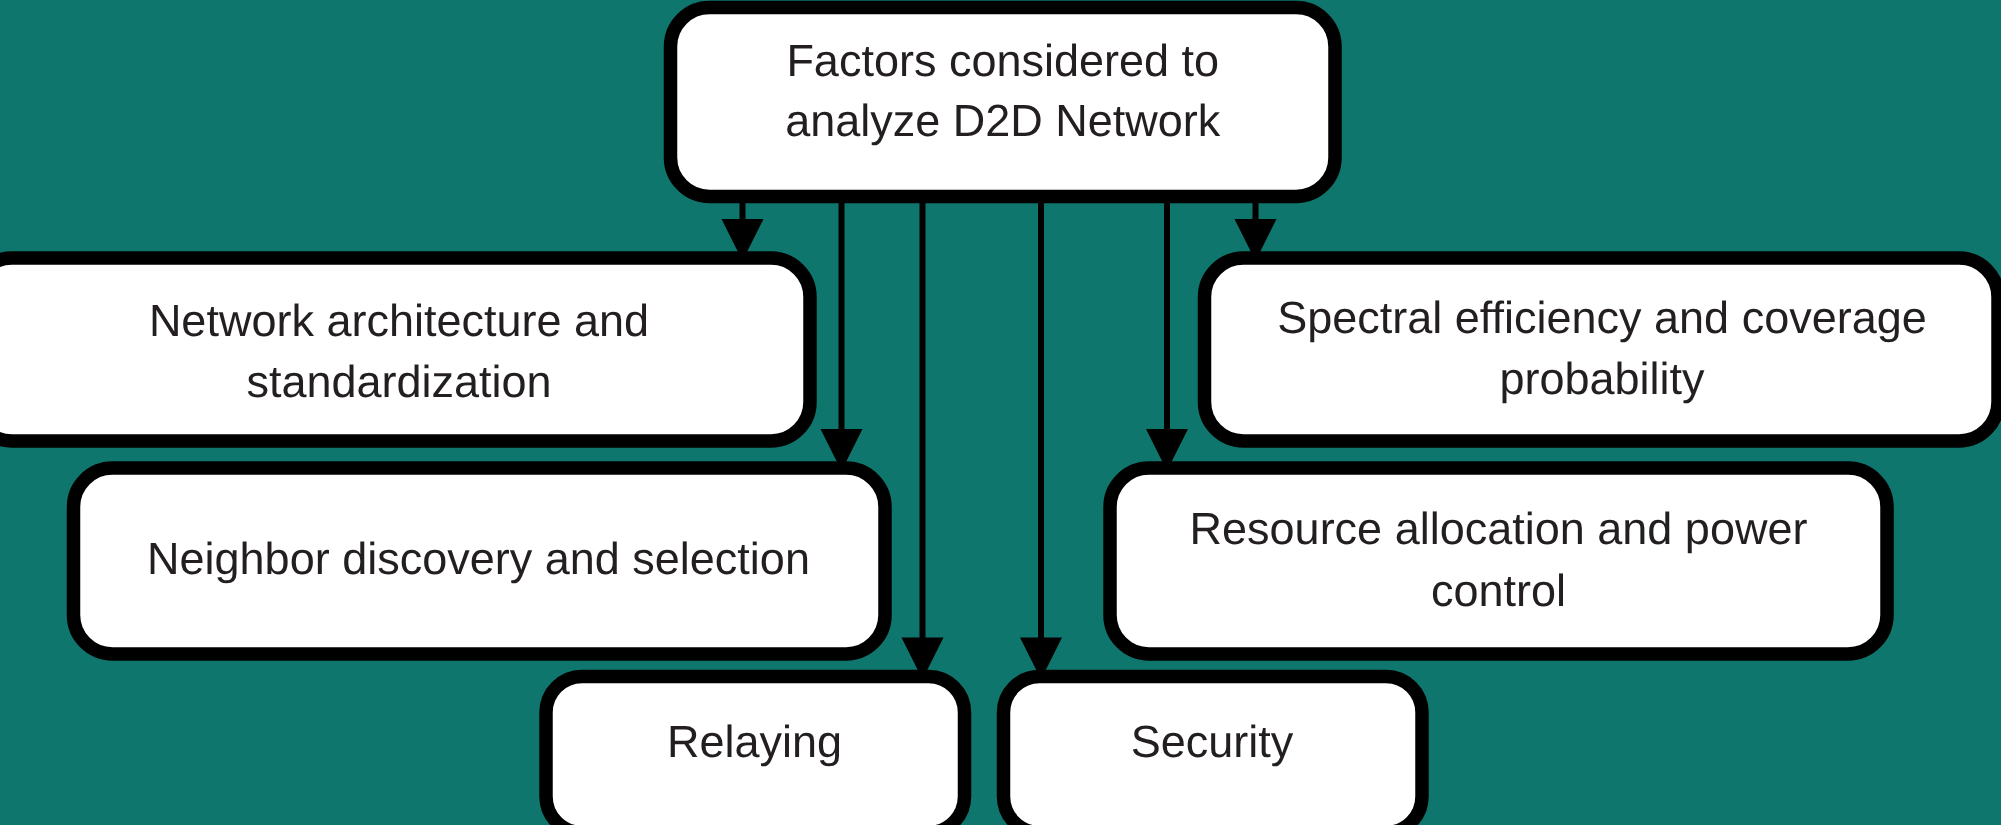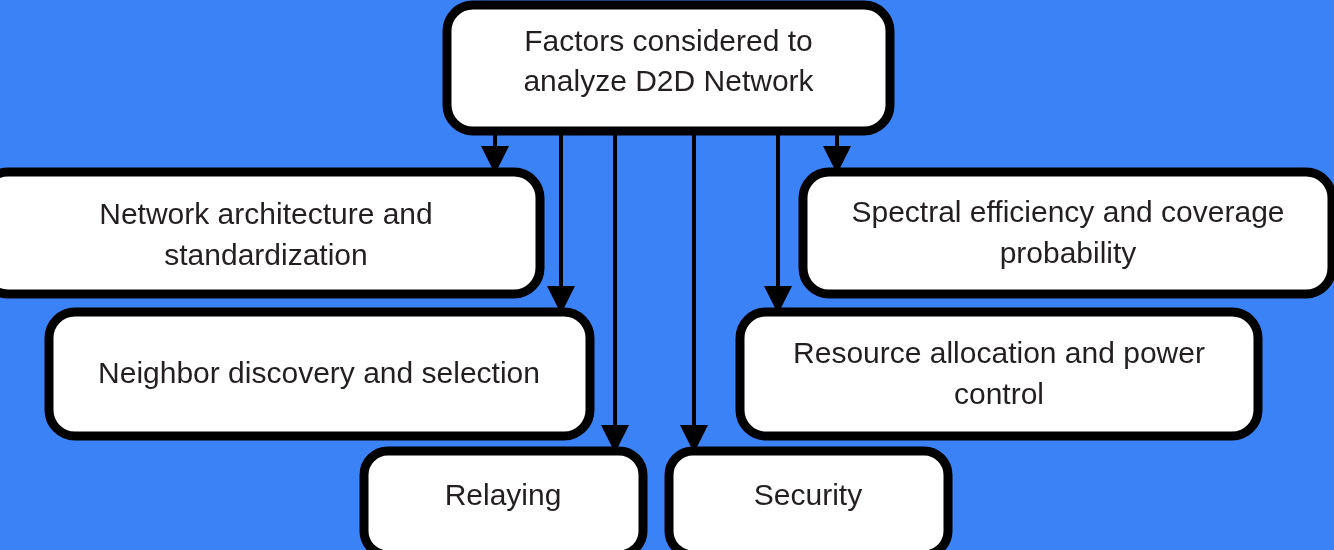--- a/index.html
+++ b/index.html
@@ -7,21 +7,21 @@
     padding: 0;
     background: #ffffff;
   }
   body {
     font-family: "Liberation Sans", sans-serif;
   }
   #diagram-root {
     position: relative;
     width: 1334px;
     height: 550px;
-    background: #3b82f6;
+    background: #0f766e;
     overflow: hidden;
   }
   svg#flow-svg {
     position: absolute;
     top: 0;
     left: 0;
     width: 1334px;
     height: 550px;
     display: block;
   }

